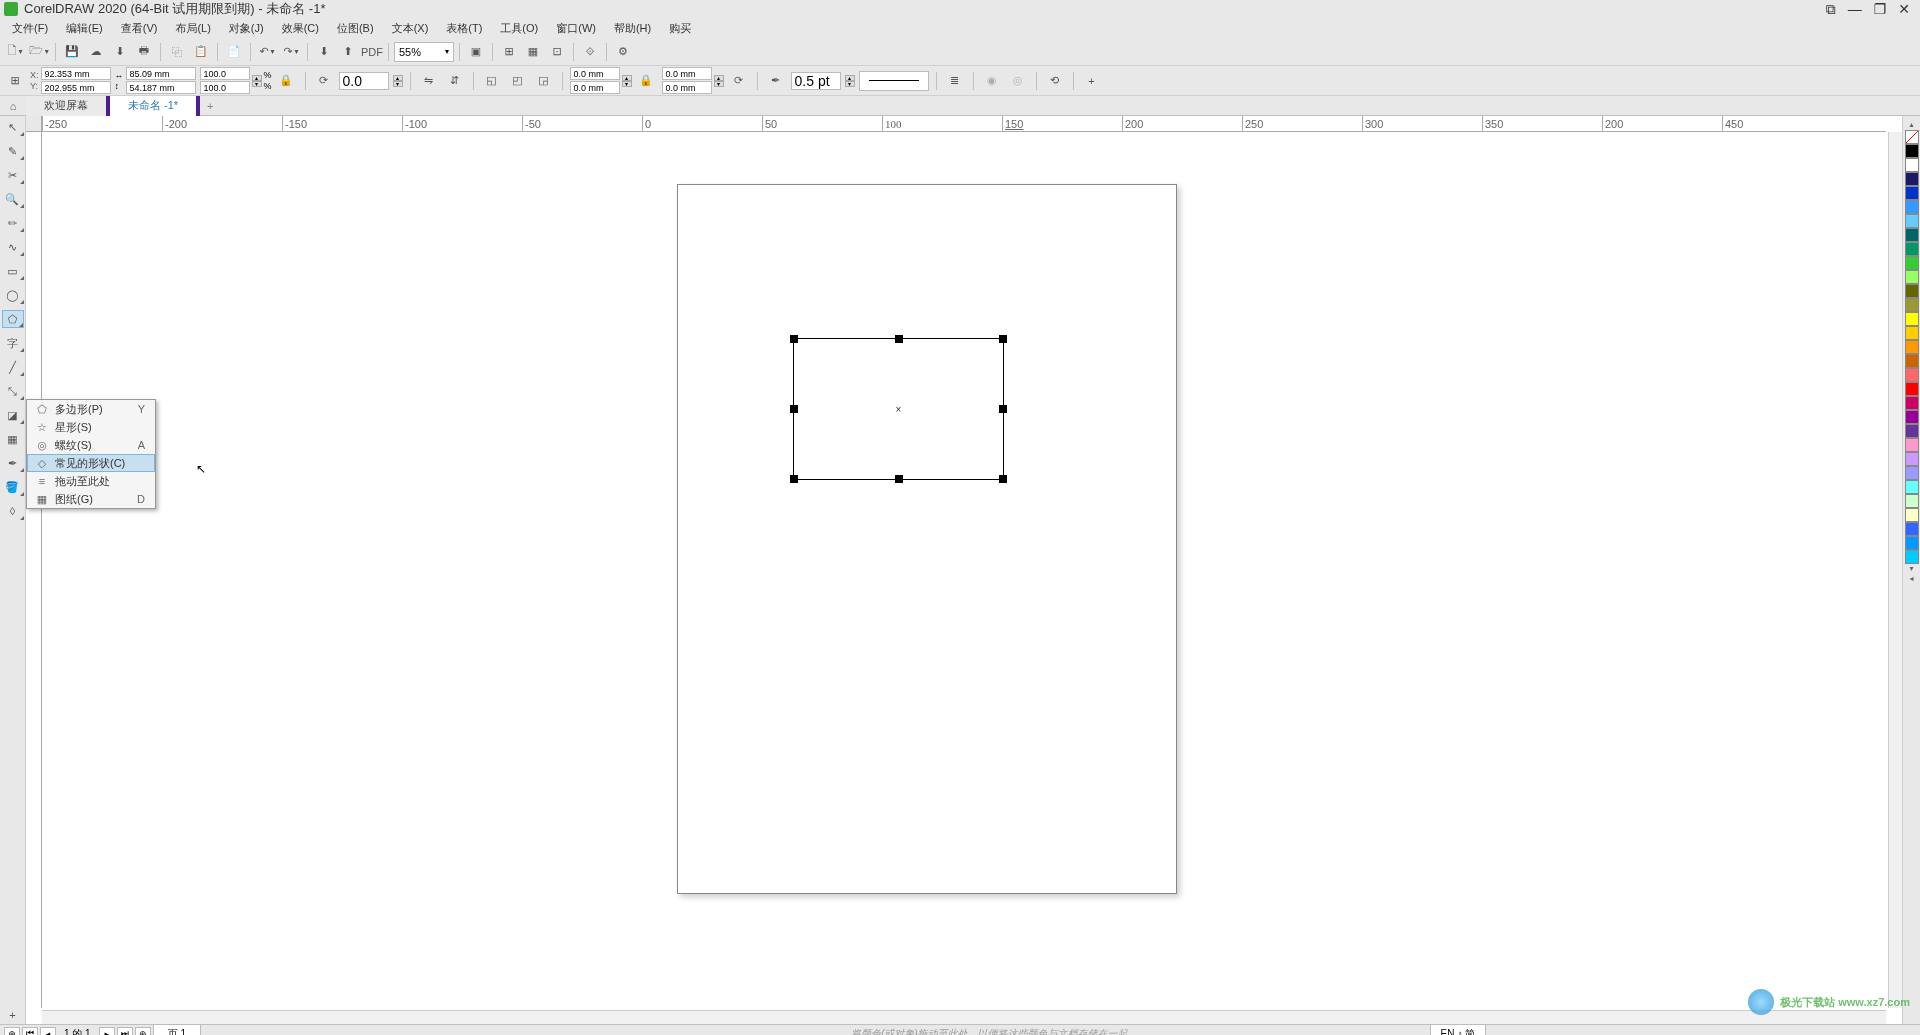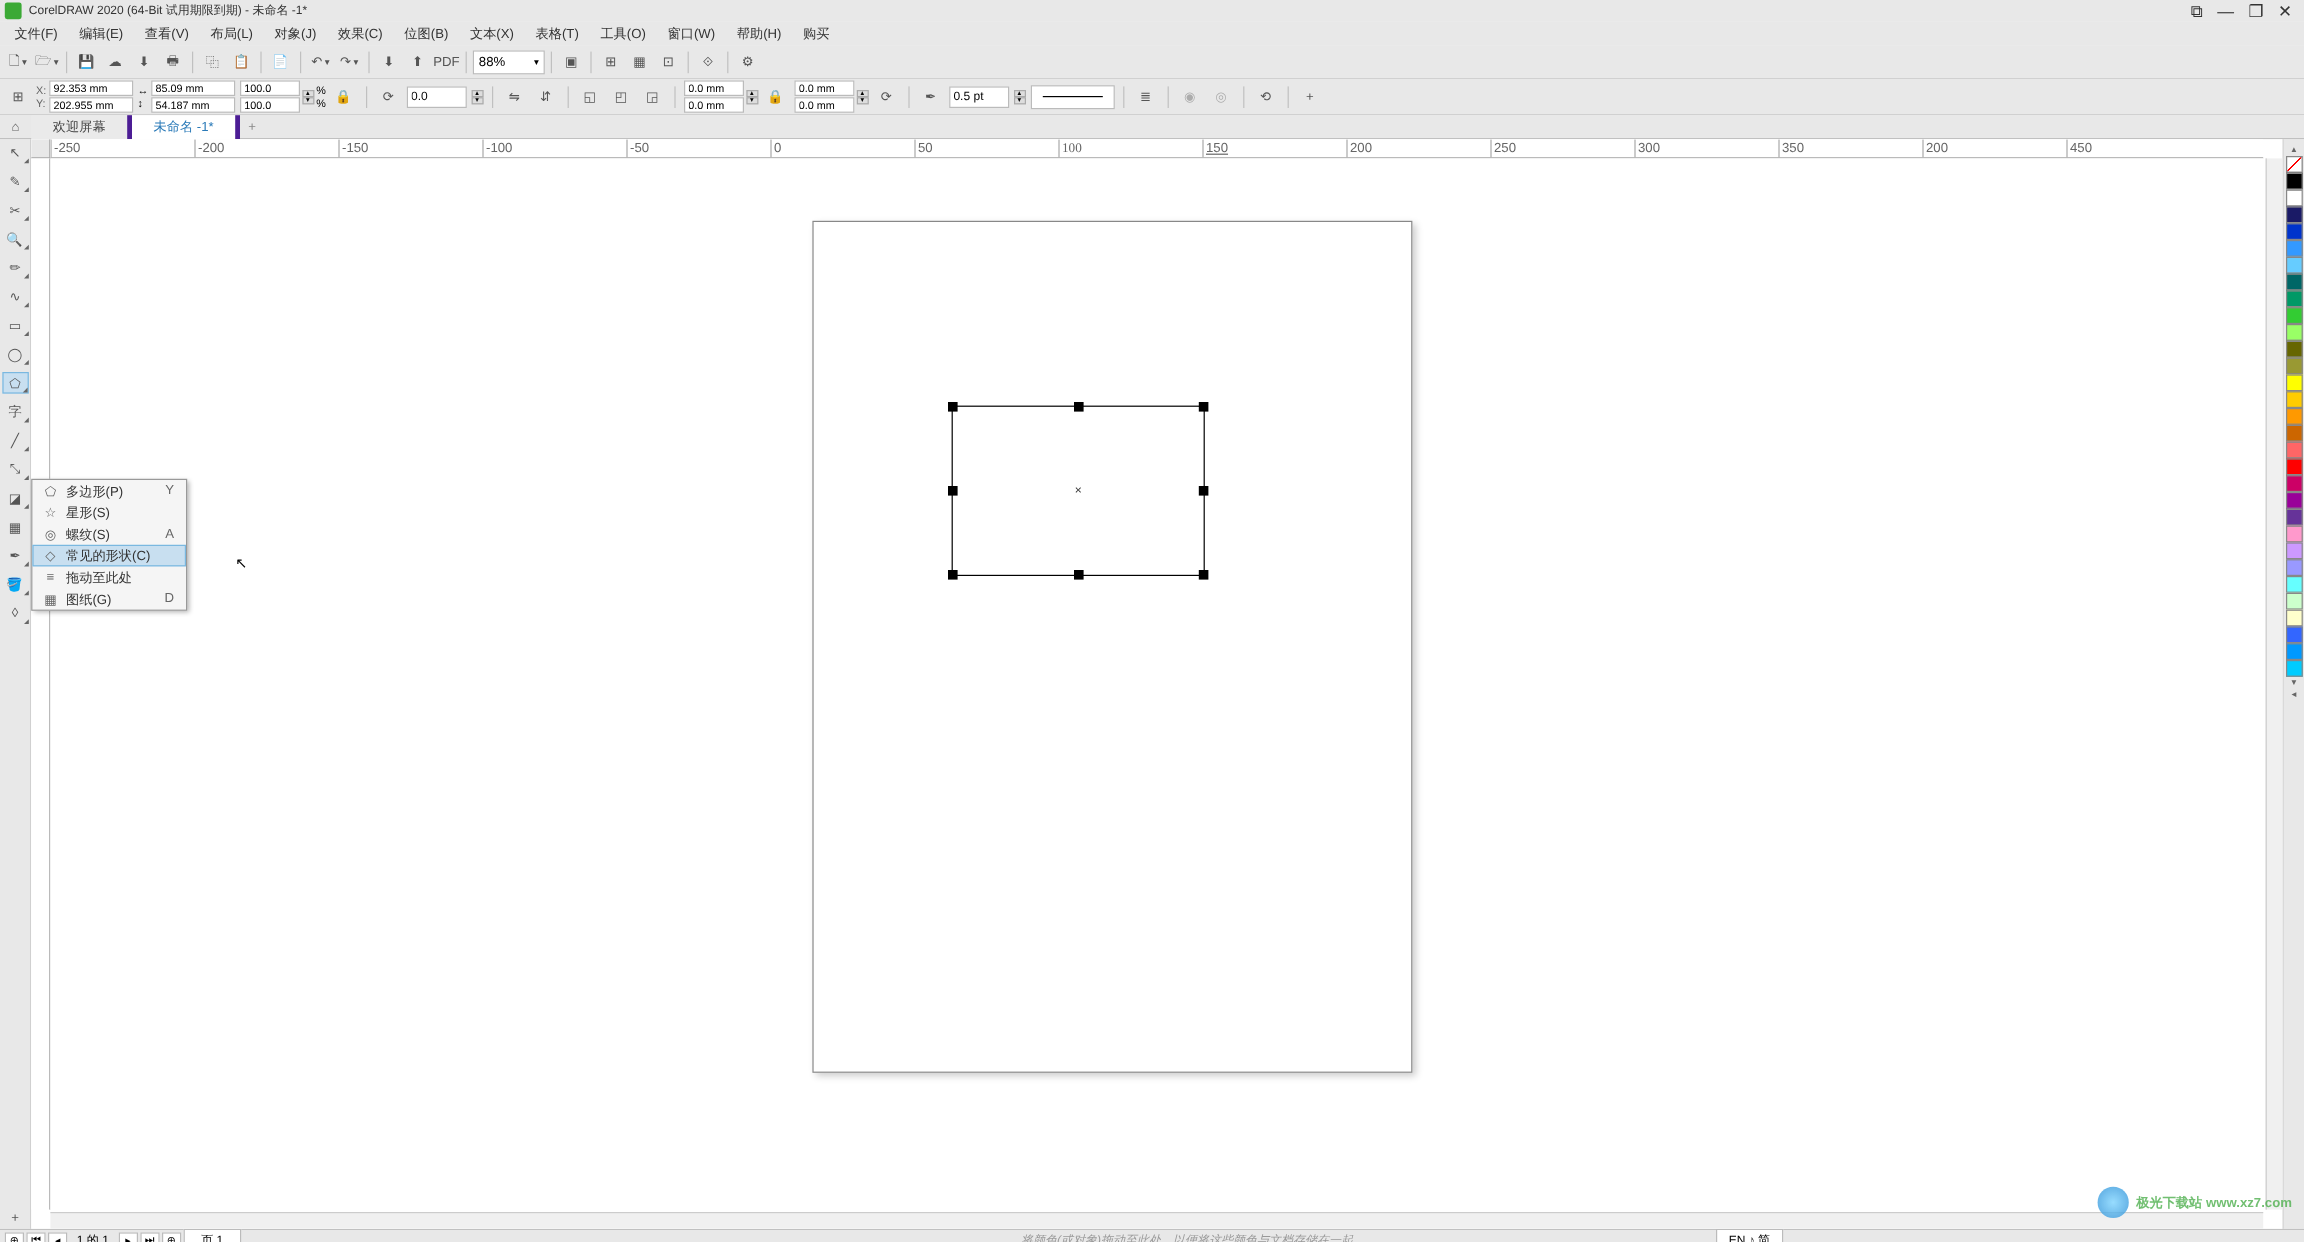--- a/index.html
+++ b/index.html
@@ -1,42 +1,42 @@
 <!DOCTYPE html>
 <html><head>
 <meta charset="utf-8">
 <style>
 * { margin: 0; padding: 0; box-sizing: border-box; font-family: "Microsoft YaHei", Arial, sans-serif; font-size: 11px; }
 body { background: #f0f0f0; width: 1920px; height: 1035px; overflow: hidden; position: relative; }
 
 
 .title-bar { height: 18px; background: #e8e8e8; display: flex; align-items: center; padding: 0 4px; }
 .title-bar .logo { width: 14px; height: 14px; background: #3ba935; border-radius: 2px; margin-right: 6px; }
-.title-bar .title-text { flex: 1; color: #333; font-size: 10px; }
+.title-bar .title-text { flex: 1; color: #333; font-size: 13px; }
 .title-bar .win-controls { display: flex; gap: 12px; padding-right: 6px; }
 .title-bar .win-controls span { font-size: 14px; cursor: pointer; color: #333; }
 
 
 .menu-bar { height: 20px; background: #e8e8e8; display: flex; align-items: center; padding: 0 4px; gap: 2px; }
 .menu-bar .menu-item { padding: 2px 8px; color: #333; cursor: pointer; }
 .menu-bar .spacer { flex: 1; }
 
 
 .standard-toolbar { height: 28px; background: #e8e8e8; display: flex; align-items: center; padding: 0 4px; gap: 2px; border-bottom: 1px solid #d0d0d0; }
 .tb-btn { width: 22px; height: 22px; display: flex; align-items: center; justify-content: center; cursor: pointer; border-radius: 2px; color: #555; }
 .tb-btn.dropdown::after { content: "▾"; font-size: 8px; margin-left: 2px; }
 .tb-sep { width: 1px; height: 18px; background: #c0c0c0; margin: 0 3px; }
 .tb-zoom { width: 60px; height: 20px; border: 1px solid #bbb; background: #fff; display: flex; align-items: center; padding: 0 4px; font-size: 11px; }
 .tb-zoom::after { content: "▾"; margin-left: auto; font-size: 8px; }
 
 
 .property-bar { height: 30px; background: #e8e8e8; display: flex; align-items: center; padding: 0 4px; gap: 4px; border-bottom: 1px solid #d0d0d0; }
 .prop-group { display: flex; align-items: center; gap: 2px; }
 .prop-input { width: 70px; height: 18px; border: 1px solid #bbb; background: #fff; padding: 0 3px; font-size: 10px; }
-.prop-input-sm { width: 50px; height: 18px; border: 1px solid #bbb; background: #fff; padding: 0 3px; font-size: 10px; }
+.prop-input-sm { width: 50px; height: 18px; border: 1px solid #bbb; background: #fff; padding: 0 3px; font-size: 14px; }
 .prop-stack { display: flex; flex-direction: column; gap: 1px; }
 .prop-stack .prop-input { height: 13px; font-size: 9px; }
 .prop-stack .prop-input-sm { height: 13px; font-size: 9px; }
 .spinner { width: 10px; display: flex; flex-direction: column; }
 .spinner span { height: 6px; font-size: 6px; text-align: center; background: #ddd; border: 1px solid #aaa; line-height: 4px; }
 .prop-btn { width: 22px; height: 22px; display: flex; align-items: center; justify-content: center; cursor: pointer; color: #555; }
 .outline-select { width: 70px; height: 20px; border: 1px solid #bbb; background: #fff; display: flex; align-items: center; justify-content: center; }
 .outline-line { width: 50px; height: 1px; background: #000; }
 
 
@@ -143,21 +143,21 @@
   <div class="tb-btn">📄</div>
   <div class="tb-sep"></div>
   <div class="tb-btn dropdown">↶</div>
   <div class="tb-btn dropdown">↷</div>
   <div class="tb-sep"></div>
   <div class="tb-btn">⬇</div>
   <div class="tb-btn">⬆</div>
   <div class="tb-btn">PDF</div>
   <div class="tb-sep"></div>
   <div class="tb-zoom">
-      <span>88%</span>
+      <span>55%</span>
     </div>
   <div class="tb-sep"></div>
   <div class="tb-btn">▣</div>
   <div class="tb-sep"></div>
   <div class="tb-btn">⊞</div>
   <div class="tb-btn">▦</div>
   <div class="tb-btn">⊡</div>
   <div class="tb-sep"></div>
   <div class="tb-btn">⟐</div>
   <div class="tb-sep"></div>

